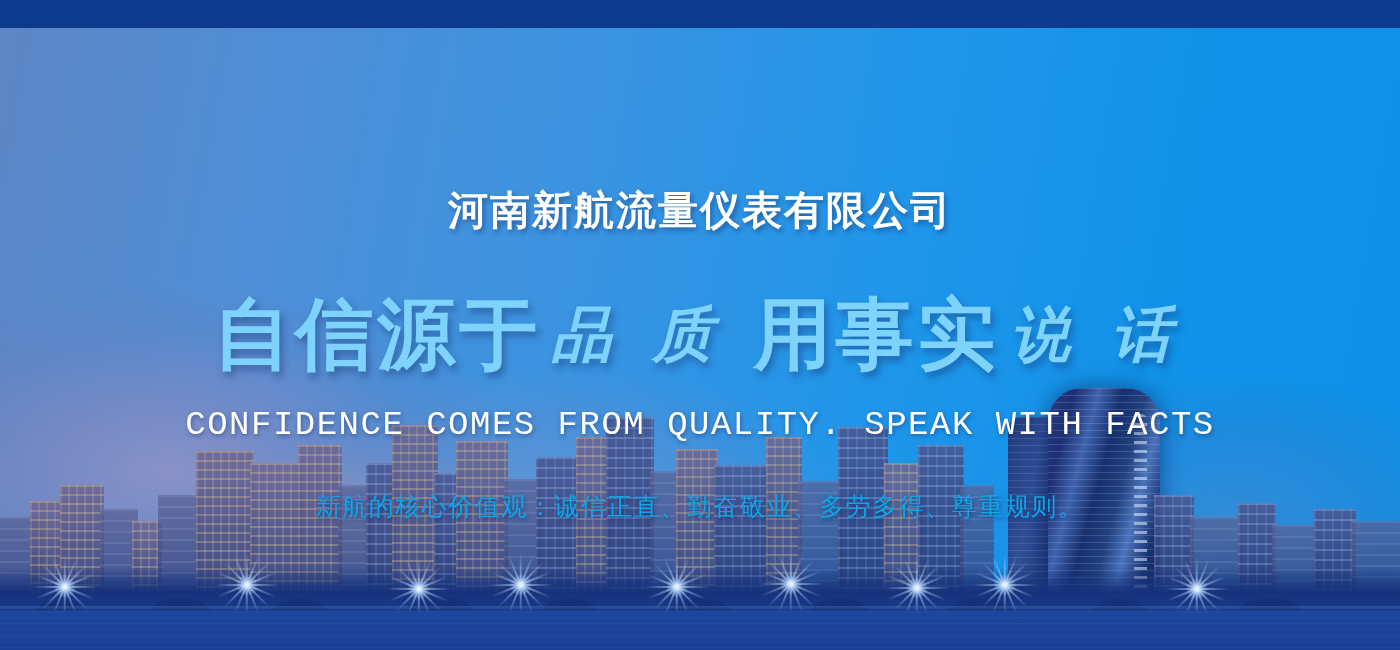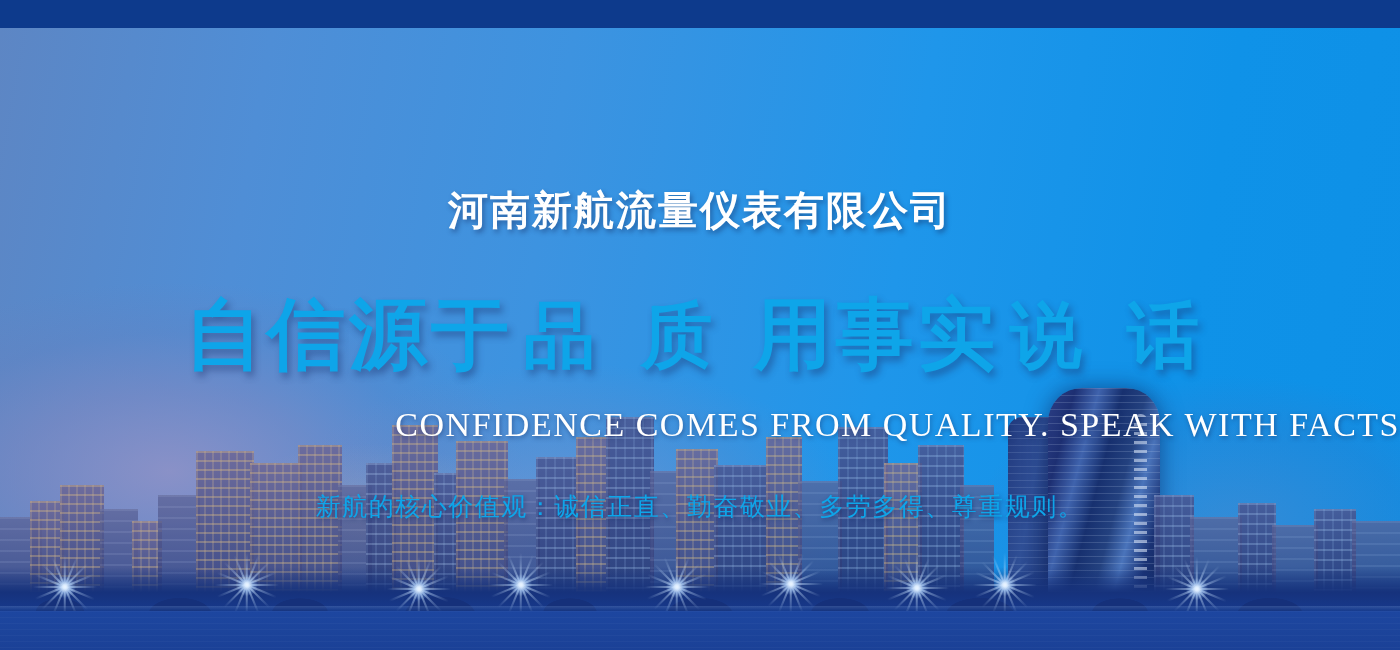--- a/index.html
+++ b/index.html
@@ -184,38 +184,38 @@
     font-size:40px;font-weight:bold;color:#ffffff;
     letter-spacing:2px;
     text-shadow:2px 3px 5px rgba(18,42,96,.48);
   }
 
   .headline{
     position:absolute;left:0;right:0;top:255px;
     white-space:nowrap;
     text-shadow:3px 5px 7px rgba(26,52,110,.45);
   }
-  .headline span{color:#0ea5e9;vertical-align:middle;}
+  .headline span{color:#7dd3fc;vertical-align:middle;}
   .hl-reg{
     font-size:78px;font-weight:bold;letter-spacing:4px;
     font-family:"DejaVu Sans", sans-serif;
   }
   .hl-brush{
-    font-size:72px;font-weight:bold;letter-spacing:10px;
+    font-size:60px;font-weight:bold;letter-spacing:10px;
+    font-style:italic;
     font-family:"DejaVu Serif", serif;
     padding:0 6px;
   }
   .hl-gap{display:inline-block;width:16px;}
 
   .english{
     position:absolute;left:0;right:0;top:378px;
-    font-family:Liberation Serif, serif;
+    font-family:Liberation Mono, monospace;
     font-size:34px;color:#ffffff;letter-spacing:1.5px;
     text-shadow:1px 2px 4px rgba(24,48,104,.5);
-    text-align:right;
   }
 
   .tagline{
     position:absolute;left:0;right:0;top:462px;
     font-size:25px;color:#0ea5e9;letter-spacing:1.5px;
     text-shadow:1px 2px 4px rgba(20,42,98,.62);
   }
 </style>
 </head>
 <body>

